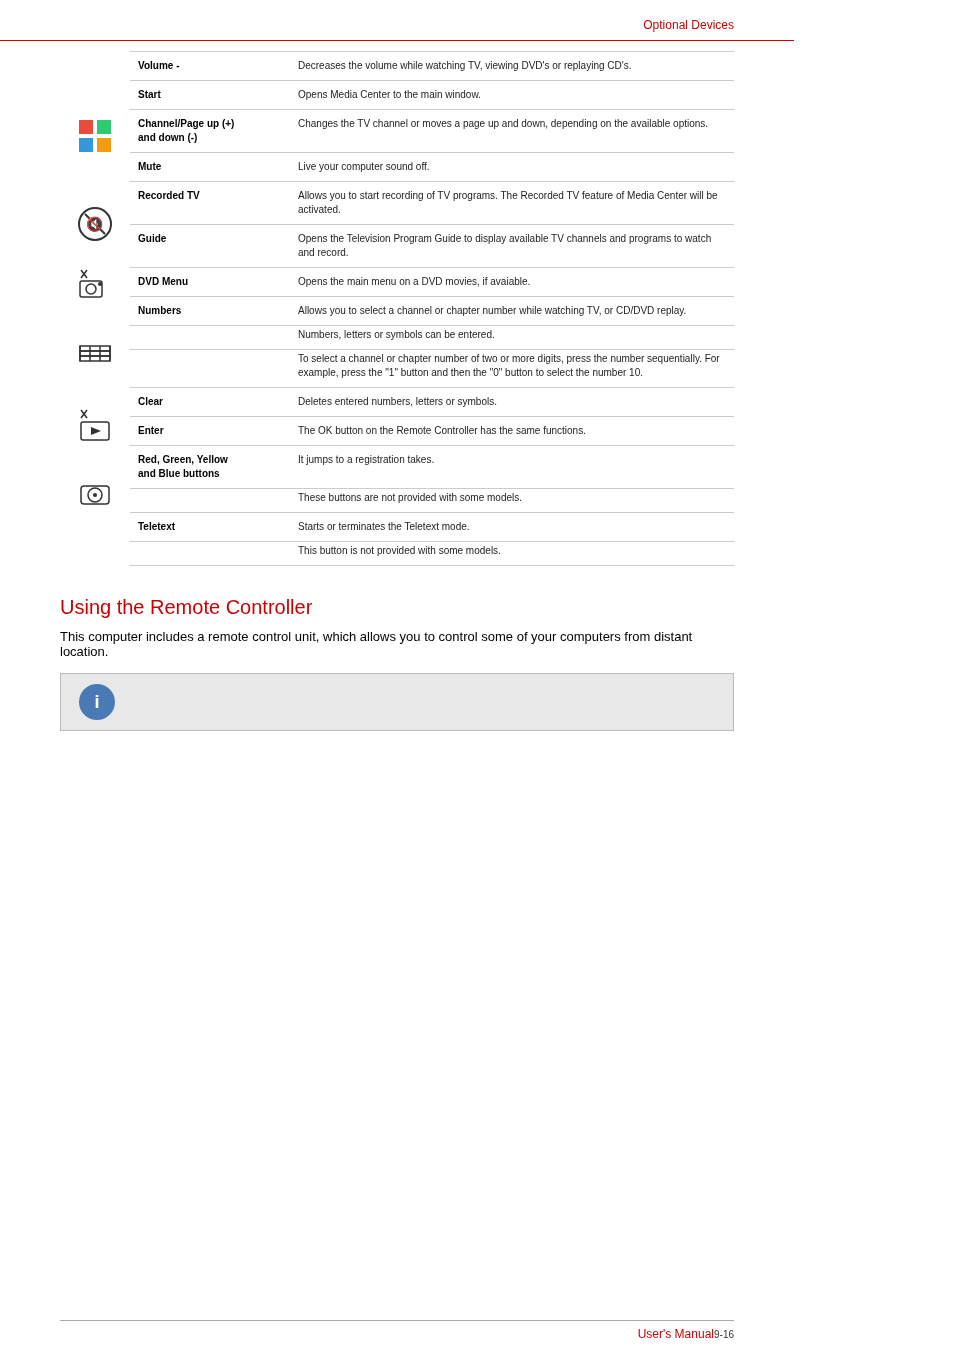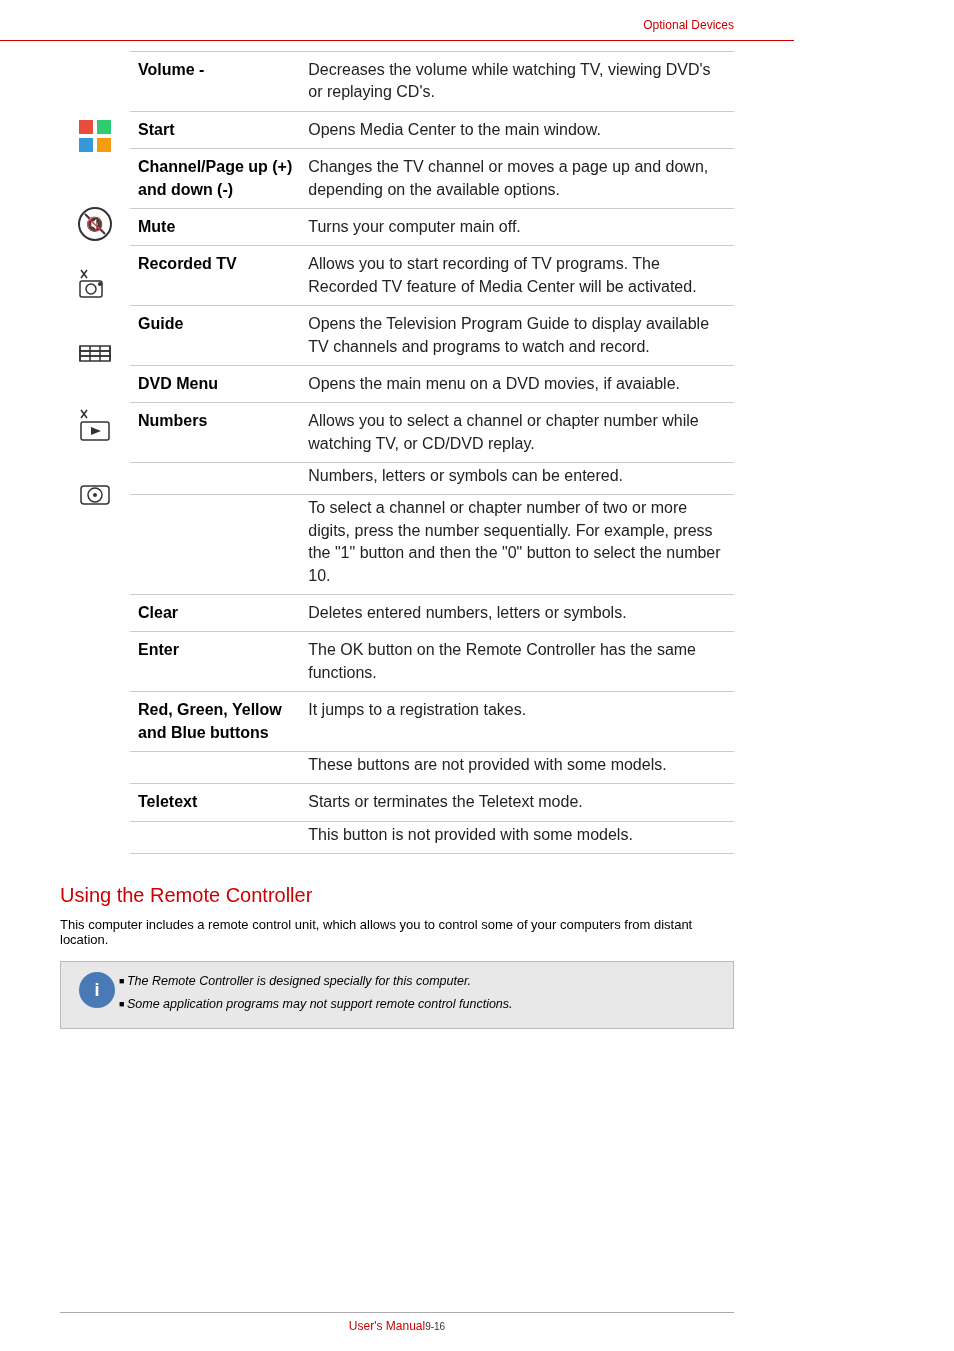--- a/index.html
+++ b/index.html
@@ -76,21 +76,21 @@
       border-bottom: 1px solid #ccc;
     }
 
     table.main-table tr:first-child {
       border-top: 1px solid #ccc;
     }
 
     table.main-table td {
       padding: 7px 8px;
       vertical-align: top;
-      font-size: 16px;
+      font-size: 10px;
       line-height: 1.4;
     }
 
     table.main-table td:first-child {
       font-weight: bold;
       width: 160px;
       white-space: nowrap;
     }
 
     table.main-table td:last-child {
@@ -163,25 +163,25 @@
     }
 
     .info-text ul li {
       margin-bottom: 4px;
       line-height: 1.5;
     }
 
     
     .footer {
       position: absolute;
-      bottom: 18px;
+      bottom: 10px;
       left: 60px;
       right: 60px;
       display: flex;
-      justify-content: center;
+      justify-content: flex-end;
       align-items: center;
       border-top: 1px solid #aaa;
       padding-top: 6px;
     }
 
     .footer-left {
       color: #c00;
       font-size: 12px;
     }
 
@@ -279,21 +279,21 @@
           <tr>
             <td>Start</td>
             <td>Opens Media Center to the main window.</td>
           </tr>
           <tr>
             <td>Channel/Page up (+)<br>and down (-)</td>
             <td>Changes the TV channel or moves a page up and down, depending on the available options.</td>
           </tr>
           <tr>
             <td>Mute</td>
-            <td>Turns your computer main off.</td>
+            <td>Live your computer sound off.</td>
           </tr>
           <tr>
             <td>Recorded TV</td>
             <td>Allows you to start recording of TV programs. The Recorded TV feature of Media Center will be activated.</td>
           </tr>
           <tr>
             <td>Guide</td>
             <td>Opens the Television Program Guide to display available TV channels and programs to watch and record.</td>
           </tr>
           <tr>
@@ -343,26 +343,20 @@
 
   <div class="section-wrapper">
     <h2 class="section-heading">Using the Remote Controller</h2>
     <p class="section-text" style="padding-left:0;">This computer includes a remote control unit, which allows you to control some of your computers from distant location.</p>
   </div>
 
   <div class="info-box">
     <div class="info-icon-wrap">
       <div class="info-icon">i</div>
     </div>
-    <div class="info-text">
-      <ul>
-        <li><em>The Remote Controller is designed specially for this computer.</em></li>
-        <li><em>Some application programs may not support remote control functions.</em></li>
-      </ul>
-    </div>
   </div>
 
   <div class="footer">
     <span class="footer-left">User's Manual</span>
     <span class="footer-right">9-16</span>
   </div>
 
 </div>
 
 </body></html>

